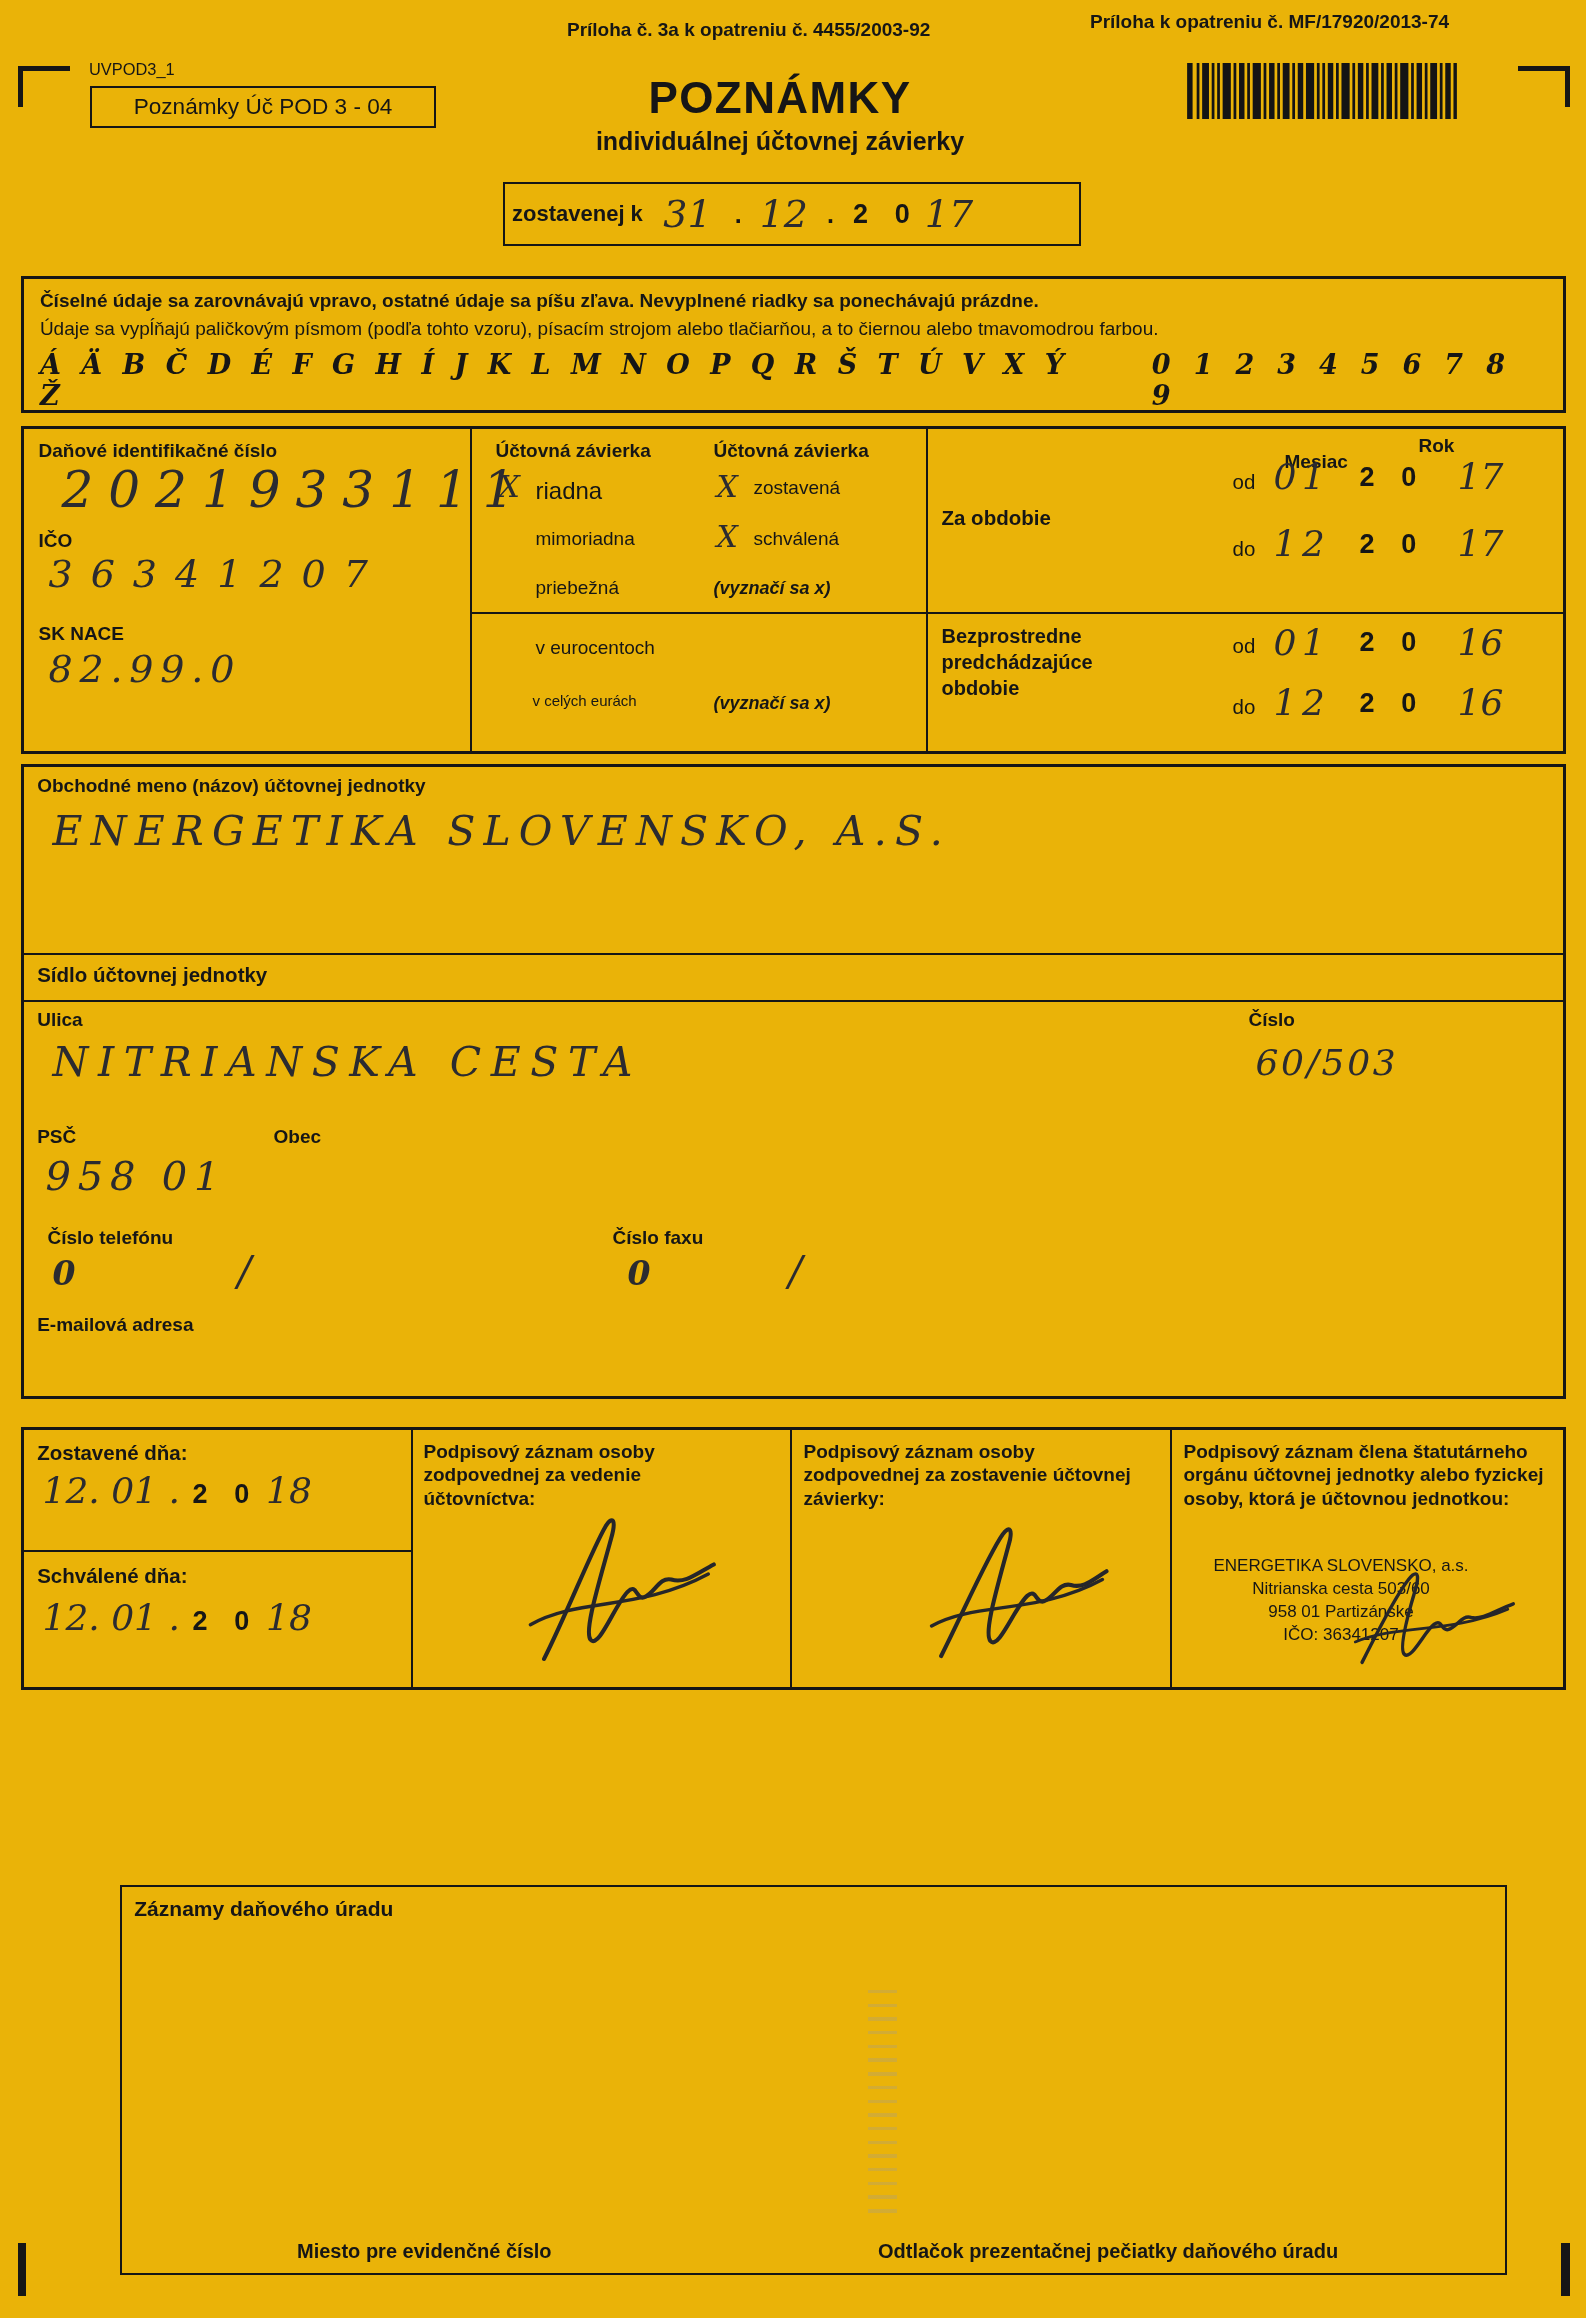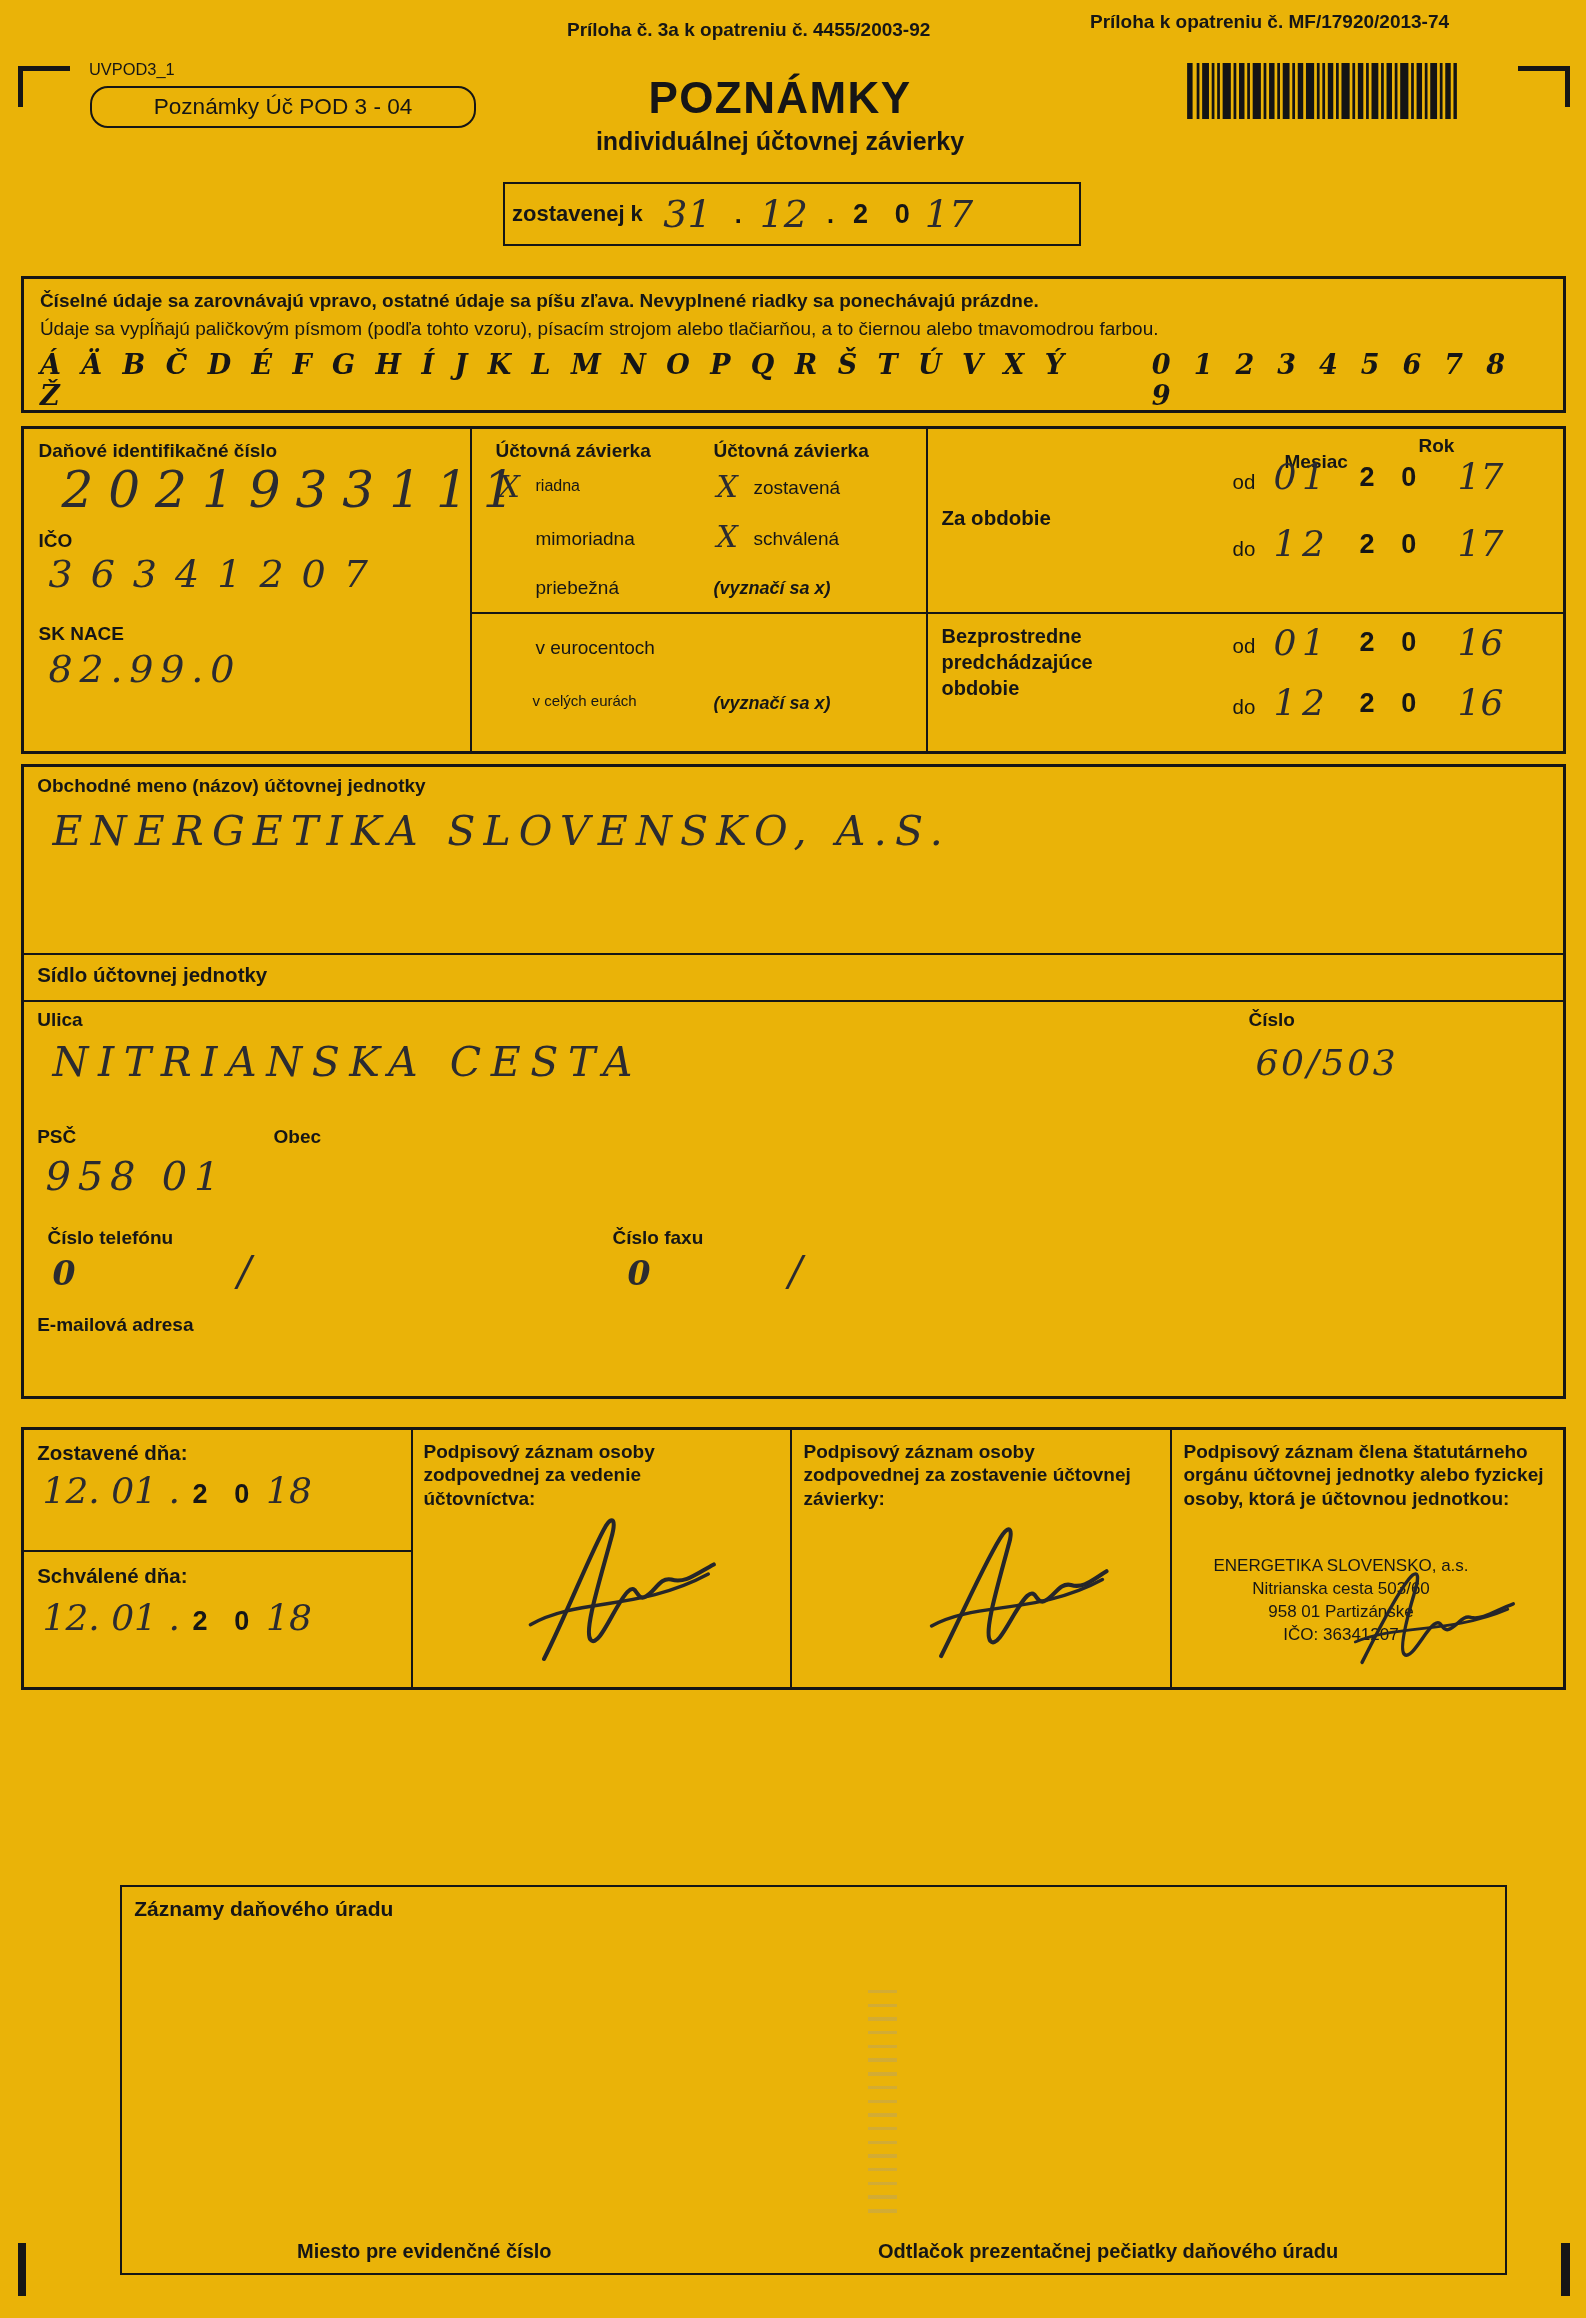--- a/index.html
+++ b/index.html
@@ -24,21 +24,21 @@
 
   <div class="abs" style="left:567px; top:19px; font-size:19px; font-weight:bold;">Príloha č. 3a k opatreniu č. 4455/2003-92</div>
   <div class="abs" style="left:1090px; top:11px; font-size:19px; font-weight:bold;">Príloha k opatreniu č. MF/17920/2013-74</div>
 
   <div class="abs" style="left:18px; top:66px; width:52px; height:41px; border-left:5.5px solid #161616; border-top:5.5px solid #161616;"></div>
   <div class="abs" style="right:16.4px; top:66px; width:52px; height:41px; border-right:5.5px solid #161616; border-top:5.5px solid #161616;"></div>
   <div class="abs" style="left:18px; top:2243px; width:8.2px; height:53px; background:#161616;"></div>
   <div class="abs" style="right:16.4px; top:2243px; width:8.2px; height:53px; background:#161616;"></div>
 
   <div class="abs" style="left:89px; top:60px; font-size:16.4px;">UVPOD3_1</div>
-  <div class="abs box" style="left:90px; top:86px; width:386px; height:42px; display:flex; align-items:center; justify-content:center; font-size:22.6px;border-radius:18px;">Poznámky Úč POD 3 - 04</div>
+  <div class="abs box" style="left:90px; top:86px; width:346px; height:42px; display:flex; align-items:center; justify-content:center; font-size:22.6px;">Poznámky Úč POD 3 - 04</div>
 
   <div class="abs" style="left:438px; top:73px; width:684px; text-align:center; font-size:44px; font-weight:bold; letter-spacing:1.4px;">POZNÁMKY</div>
   <div class="abs" style="left:438px; top:127px; width:684px; text-align:center; font-size:25px; font-weight:bold;">individuálnej účtovnej závierky</div>
 
   <svg class="abs" style="left:1187px; top:63px;" width="270" height="56" viewBox="0 0 395 82">
     <g fill="#141414" stroke="none">
       <rect x="0" y="0" width="8" height="82"></rect>
         <rect x="14" y="0" width="4" height="82"></rect>
       <rect x="22" y="0" width="10" height="82"></rect>
         <rect x="36" y="0" width="4" height="82"></rect>
@@ -107,21 +107,21 @@
     <div class="abs hand" style="left:38px; top:31.5px; font-size:50px; letter-spacing:15px;">2021933111</div>
     <div class="abs lbl" style="left:15px; top:101px;">IČO</div>
     <div class="abs hand" style="left:25px; top:123px; font-size:38px; letter-spacing:18px;">36341207</div>
     <div class="abs lbl" style="left:15px; top:194px;">SK NACE</div>
     <div class="abs hand" style="left:25px; top:218px; font-size:38px; letter-spacing:6.8px;">82.99.0</div>
 
     <div class="abs lbl" style="left:472px; top:11px;">Účtovná závierka</div>
     <div class="abs lbl" style="left:690px; top:11px;">Účtovná závierka</div>
 
     <span class="abs hand" style="left:475px; top:40px; font-size:30px;">X</span>
-    <span class="abs" style="left:512px; top:48px; font-size:16px;">riadna</span>
+    <span class="abs" style="left:512px; top:48px; font-size:24px;">riadna</span>
     <span class="abs hand" style="left:693px; top:40px; font-size:30px;">X</span>
     <span class="abs" style="left:730px; top:48px; font-size:19px;">zostavená</span>
 
     <span class="abs" style="left:512px; top:99px; font-size:19px;">mimoriadna</span>
     <span class="abs hand" style="left:693px; top:90px; font-size:30px;">X</span>
     <span class="abs" style="left:730px; top:99px; font-size:19px;">schválená</span>
 
     <span class="abs" style="left:512px; top:148px; font-size:19px;">priebežná</span>
     <span class="abs note-i" style="left:690px; top:149px;">(vyznačí sa x)</span>
 

